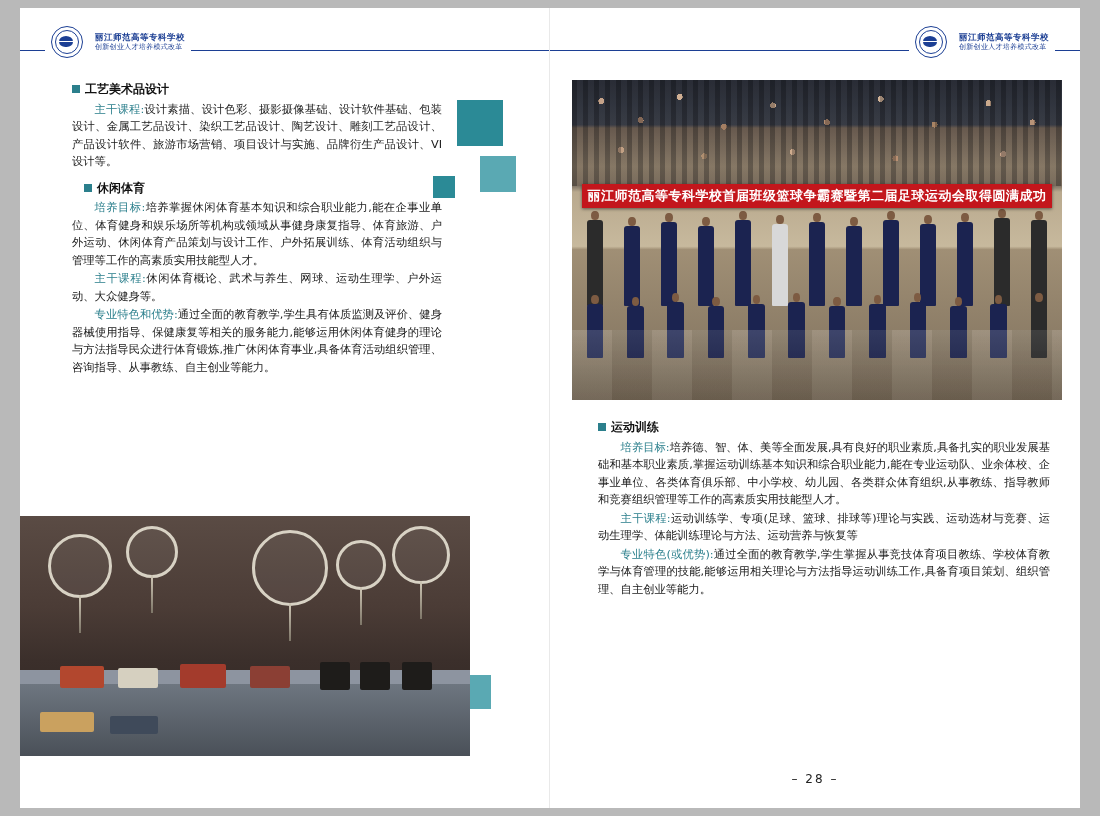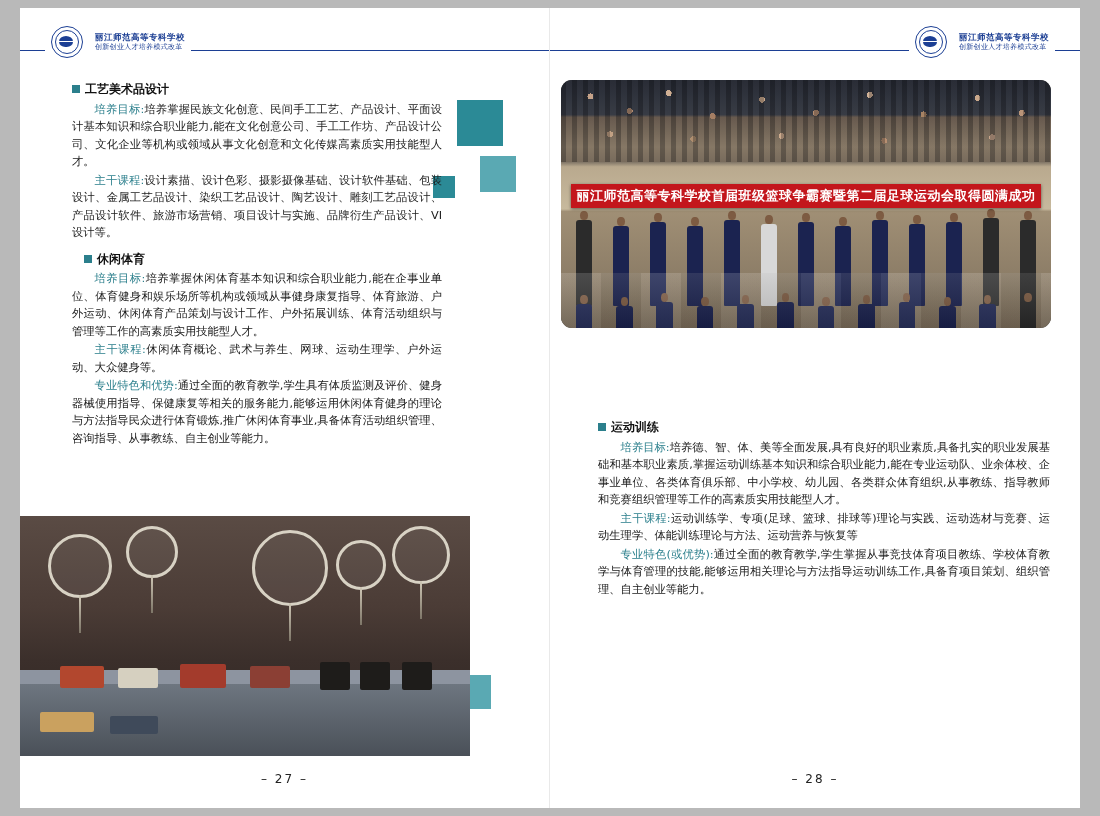--- a/index.html
+++ b/index.html
@@ -203,21 +203,20 @@
     <div class="tsq pale" style="left:460px;top:148px;width:36px;height:36px;"></div>
     <div class="tsq" style="left:413px;top:168px;width:22px;height:22px;"></div>
     <div class="tsq pale" style="left:437px;top:667px;width:34px;height:34px;"></div>
 
     <div class="col" style="left:36px;top:72px;width:370px;margin-left:16px;">
 
       <div class="sec-title">
         <span class="sq"></span>
         <span>工艺美术品设计</span>
       </div>
-      <p class="para"><span class="lead">培养目标:</span><span>培养掌握民族文化创意、民间手工工艺、产品设计、平面设计基本知识和综合职业能力,能在文化创意公司、手工工作坊、产品设计公司、文化企业等机构或领域从事文化创意和文化传媒高素质实用技能型人才。</span></p>
       <p class="para"><span class="lead">主干课程:</span><span>设计素描、设计色彩、摄影摄像基础、设计软件基础、包装设计、金属工艺品设计、染织工艺品设计、陶艺设计、雕刻工艺品设计、产品设计软件、旅游市场营销、项目设计与实施、品牌衍生产品设计、VI设计等。</span></p>
 
       <div class="sec-title" style="margin-top:8px;padding-left:12px;">
         <span class="sq"></span>
         <span>休闲体育</span>
       </div>
       <p class="para"><span class="lead">培养目标:</span><span>培养掌握休闲体育基本知识和综合职业能力,能在企事业单位、体育健身和娱乐场所等机构或领域从事健身康复指导、体育旅游、户外运动、休闲体育产品策划与设计工作、户外拓展训练、体育活动组织与管理等工作的高素质实用技能型人才。</span></p>
       <p class="para"><span class="lead">主干课程:</span><span>休闲体育概论、武术与养生、网球、运动生理学、户外运动、大众健身等。</span></p>
       <p class="para"><span class="lead">专业特色和优势:</span><span>通过全面的教育教学,学生具有体质监测及评价、健身器械使用指导、保健康复等相关的服务能力,能够运用休闲体育健身的理论与方法指导民众进行体育锻炼,推广休闲体育事业,具备体育活动组织管理、咨询指导、从事教练、自主创业等能力。</span></p>
     </div>
@@ -236,37 +235,36 @@
         <div class="swatch" style="left:180px;top:148px;width:46px;height:24px;background:#a33b2c;"></div>
         <div class="swatch" style="left:250px;top:150px;width:40px;height:22px;background:#8b3f34;"></div>
         <div class="swatch" style="left:320px;top:146px;width:30px;height:28px;background:#1e1c1a;"></div>
         <div class="swatch" style="left:360px;top:146px;width:30px;height:28px;background:#1e1c1a;"></div>
         <div class="swatch" style="left:402px;top:146px;width:30px;height:28px;background:#1e1c1a;"></div>
         <div class="swatch" style="left:40px;top:196px;width:54px;height:20px;background:#caa15f;"></div>
         <div class="swatch" style="left:110px;top:200px;width:48px;height:18px;background:#3f4a5a;"></div>
       </div>
     </div>
 
-    <div class="pagenum">– 27 –</div>
   </div>
 
   <div class="page page-right">
 
     <div class="header">
       <div class="header-rule"></div>
       <div class="logo-wrap logo-right">
         <div class="seal"></div>
         <div class="logo-text">
           <div class="logo-cn">丽江师范高等专科学校</div>
           <div class="logo-en">创新创业人才培养模式改革</div>
         </div>
       </div>
     </div>
 
-    <div class="photo" style="left:11px;top:72px;width:490px;height:248px;border-radius:11px;">
+    <div class="photo" style="left:22px;top:72px;width:490px;height:320px;">
       <div class="gym">
         <div class="crowd"></div>
         <div class="crowd-tone"></div>
 
         <div class="team-row" style="top:140px;height:86px;">
           <div class="player coach" style="height:86px;"></div>
           <div class="player" style="height:80px;"></div>
           <div class="player" style="height:84px;"></div>
           <div class="player" style="height:80px;"></div>
           <div class="player" style="height:86px;"></div>

